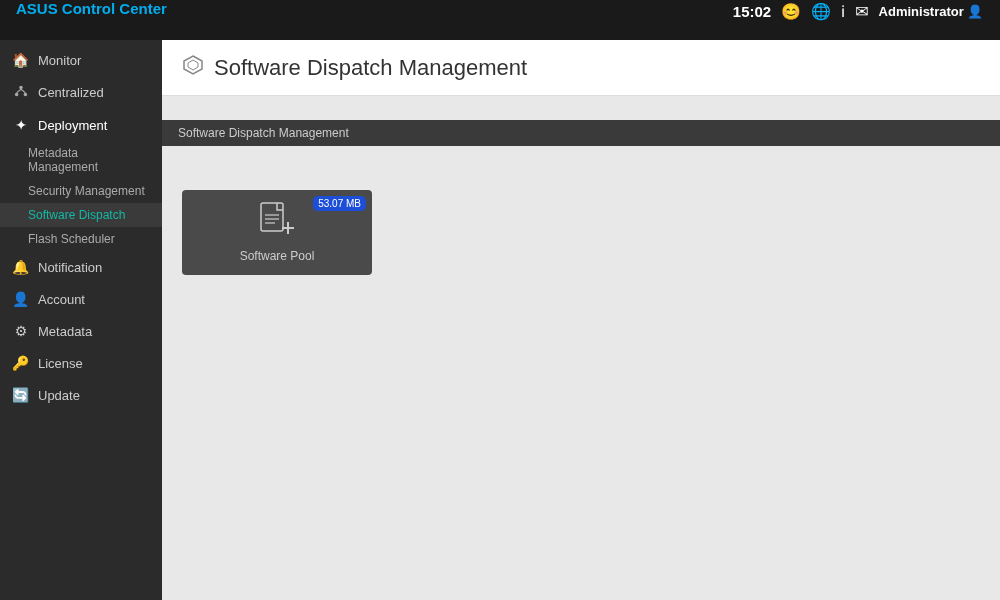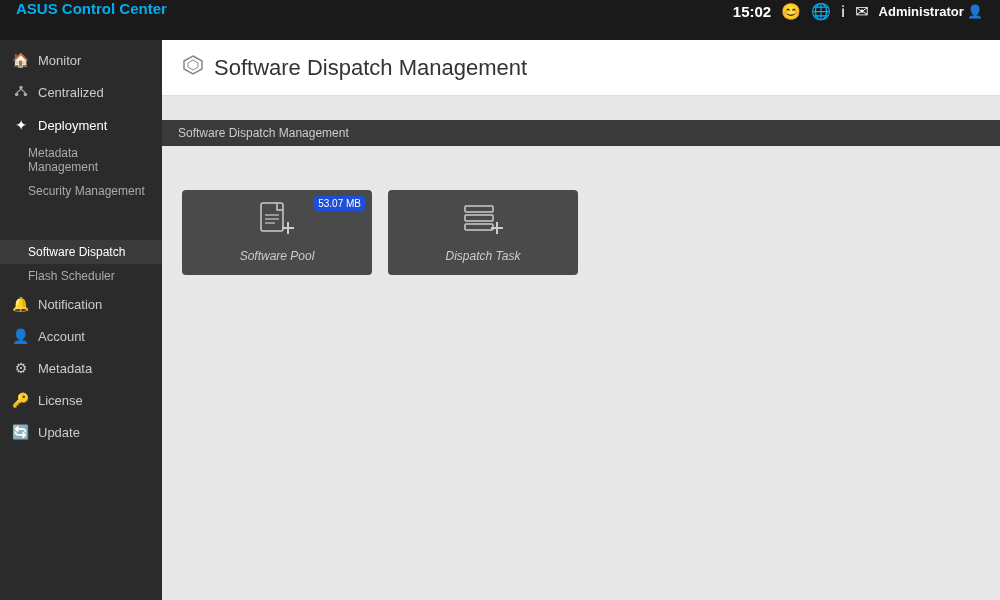--- a/index.html
+++ b/index.html
@@ -60,21 +60,21 @@
     .sidebar-item.active { color: #fff; }
     .sidebar-item .icon { font-size: 14px; width: 18px; text-align: center; }
     .sidebar-sub-item {
       display: flex;
       align-items: center;
       padding: 5px 12px 5px 28px;
       cursor: pointer;
       font-size: 12px;
       color: #aaa;
     }
-    .sidebar-sub-item.active { color: #ffffff; background: #3a3a3a; margin-top: 37px; }
+    .sidebar-sub-item.active { color: #14b8a6; background: #3a3a3a; }
 
     
     .content {
       flex: 1;
       display: flex;
       flex-direction: column;
       background: #e8e8e8;
       overflow: hidden;
       gap: 24px;
     }
@@ -122,21 +122,21 @@
       height: 85px;
       display: flex;
       flex-direction: column;
       align-items: center;
       justify-content: center;
       cursor: pointer;
       position: relative;
       transition: background 0.2s;
     }
     .card-icon { font-size: 28px; margin-bottom: 4px; }
-    .card-label { font-size: 12px; color: #ccc; font-style: italic; }
+    .card-label { font-size: 12px; color: #ccc; }
     .card-badge {
       position: absolute;
       top: 6px;
       right: 6px;
       background: #1d4ed8;
       color: #fff;
       font-size: 10px;
       padding: 2px 5px;
       border-radius: 5px;
     }
@@ -250,30 +250,16 @@
             <line x1="8" y1="17" x2="22" y2="17" stroke="#ccc" stroke-width="1.2"></line>
             <line x1="8" y1="21" x2="18" y2="21" stroke="#ccc" stroke-width="1.2"></line>
 
             <line x1="31" y1="20" x2="31" y2="32" stroke="#ccc" stroke-width="2"></line>
             <line x1="25" y1="26" x2="37" y2="26" stroke="#ccc" stroke-width="2"></line>
           </svg>
         </div>
         <div class="card-label">Software Pool</div>
       </div>
 
-      <div class="card">
-        <div class="card-icon">
-          <svg viewBox="0 0 40 36" xmlns="http://www.w3.org/2000/svg">
-
-            <rect x="2" y="4" width="28" height="6" rx="1" fill="none" stroke="#ccc" stroke-width="1.5"></rect>
-            <rect x="2" y="13" width="28" height="6" rx="1" fill="none" stroke="#ccc" stroke-width="1.5"></rect>
-            <rect x="2" y="22" width="28" height="6" rx="1" fill="none" stroke="#ccc" stroke-width="1.5"></rect>
-
-            <line x1="34" y1="20" x2="34" y2="32" stroke="#ccc" stroke-width="2"></line>
-            <line x1="28" y1="26" x2="40" y2="26" stroke="#ccc" stroke-width="2"></line>
-          </svg>
-        </div>
-        <div class="card-label">Dispatch Task</div>
-      </div>
 
     </div>
   </div>
 </div>
 
 </body></html>

